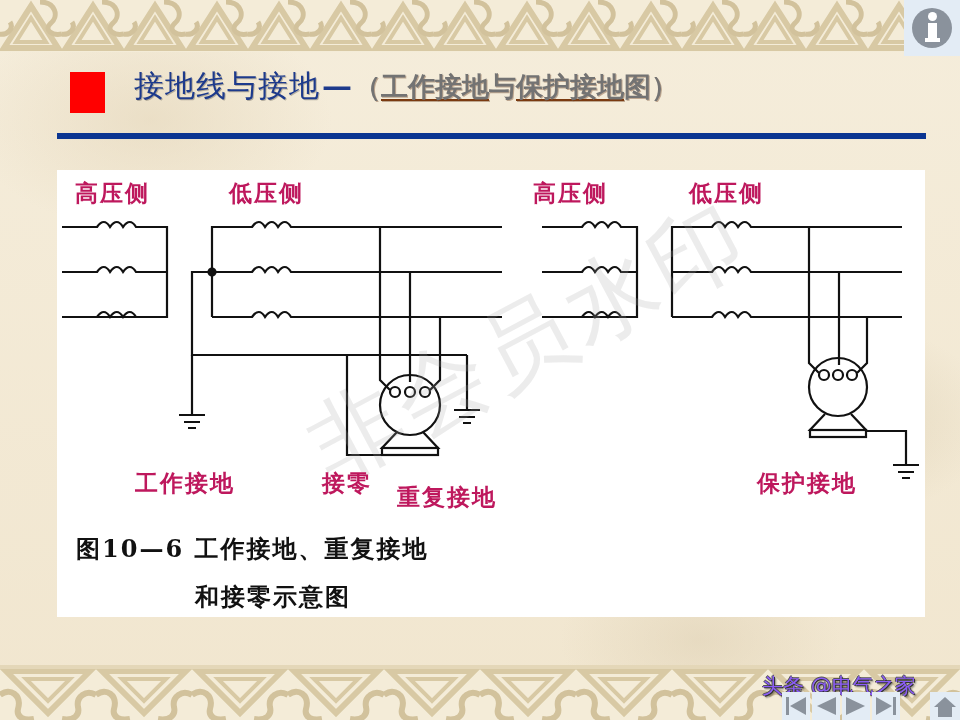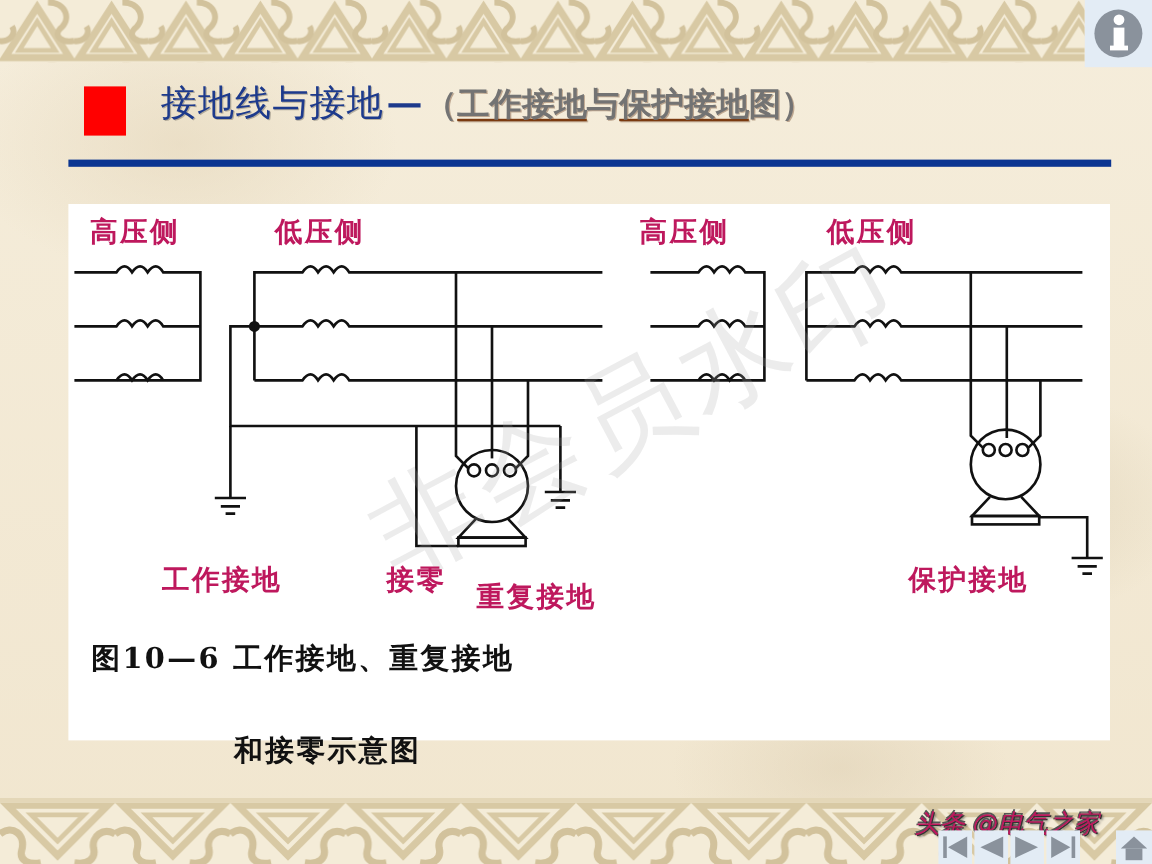--- a/index.html
+++ b/index.html
@@ -71,25 +71,24 @@
     position: absolute; font-size: 24px; color: #111; font-weight: bold; white-space: nowrap;
     font-family: "DejaVu Serif", serif; letter-spacing: 2px;
   }
   .watermark {
     position: absolute; left: 230px; top: 230px; font-size: 92px; color: rgba(170,170,170,0.22);
     transform: rotate(-28deg); transform-origin: left top; white-space: nowrap;
     font-family: "DejaVu Serif", serif; letter-spacing: 4px; pointer-events: none;
   }
 
   .credit {
-    position: absolute; left: 762px; top: 672px; font-size: 21px; color: #be185d;
+    position: absolute; left: 762px; top: 672px; font-size: 21px; color: #8b5cf6;
     font-family: "DejaVu Sans", sans-serif;
     text-shadow: 1px 1px 0 #333, -1px 0 0 #555, 0 -1px 0 #555, 2px 2px 2px rgba(0,0,0,0.5);
     white-space: nowrap;
-    font-style: italic;
   }
   .nav-bar { position: absolute; top: 692px; left: 782px; height: 28px; display: flex; }
   .nav-btn {
     width: 28px; height: 28px; background: #e3ecf5; margin-right: 2px;
     display: flex; align-items: center; justify-content: center;
   }
   .nav-btn svg { display: block; }
   .home-btn { position: absolute; left: 930px; top: 692px; width: 30px; height: 28px; background: #e3ecf5; display: flex; align-items: center; justify-content: center; }
 </style>
 </head>
@@ -191,21 +190,21 @@
   </svg>
 
   <div class="watermark">非会员水印</div>
 
   <span class="lbl" style="left:18px; top:8px;">高压侧</span>
   <span class="lbl" style="left:172px; top:8px;">低压侧</span>
   <span class="lbl" style="left:78px; top:298px;">工作接地</span>
   <span class="lbl" style="left:265px; top:298px;font-family:Liberation Mono, monospace;">接零</span>
   <span class="lbl" style="left:340px; top:312px;">重复接地</span>
   <span class="cap" style="left:19px; top:363px;">图10—6  工作接地、重复接地</span>
-  <span class="cap" style="left:138px; top:411px;margin-top:28px;">和接零示意图</span>
+  <span class="cap" style="left:138px; top:411px;">和接零示意图</span>
 
   <span class="lbl" style="left:476px; top:8px;">高压侧</span>
   <span class="lbl" style="left:632px; top:8px;">低压侧</span>
   <span class="lbl" style="left:700px; top:298px;">保护接地</span>
 </div>
 
 <div class="border-band bottom">
   <svg width="960" height="55" viewBox="0 0 960 55">
     <defs>
       <pattern id="knotBot" x="0" y="0" width="96" height="55" patternUnits="userSpaceOnUse">

